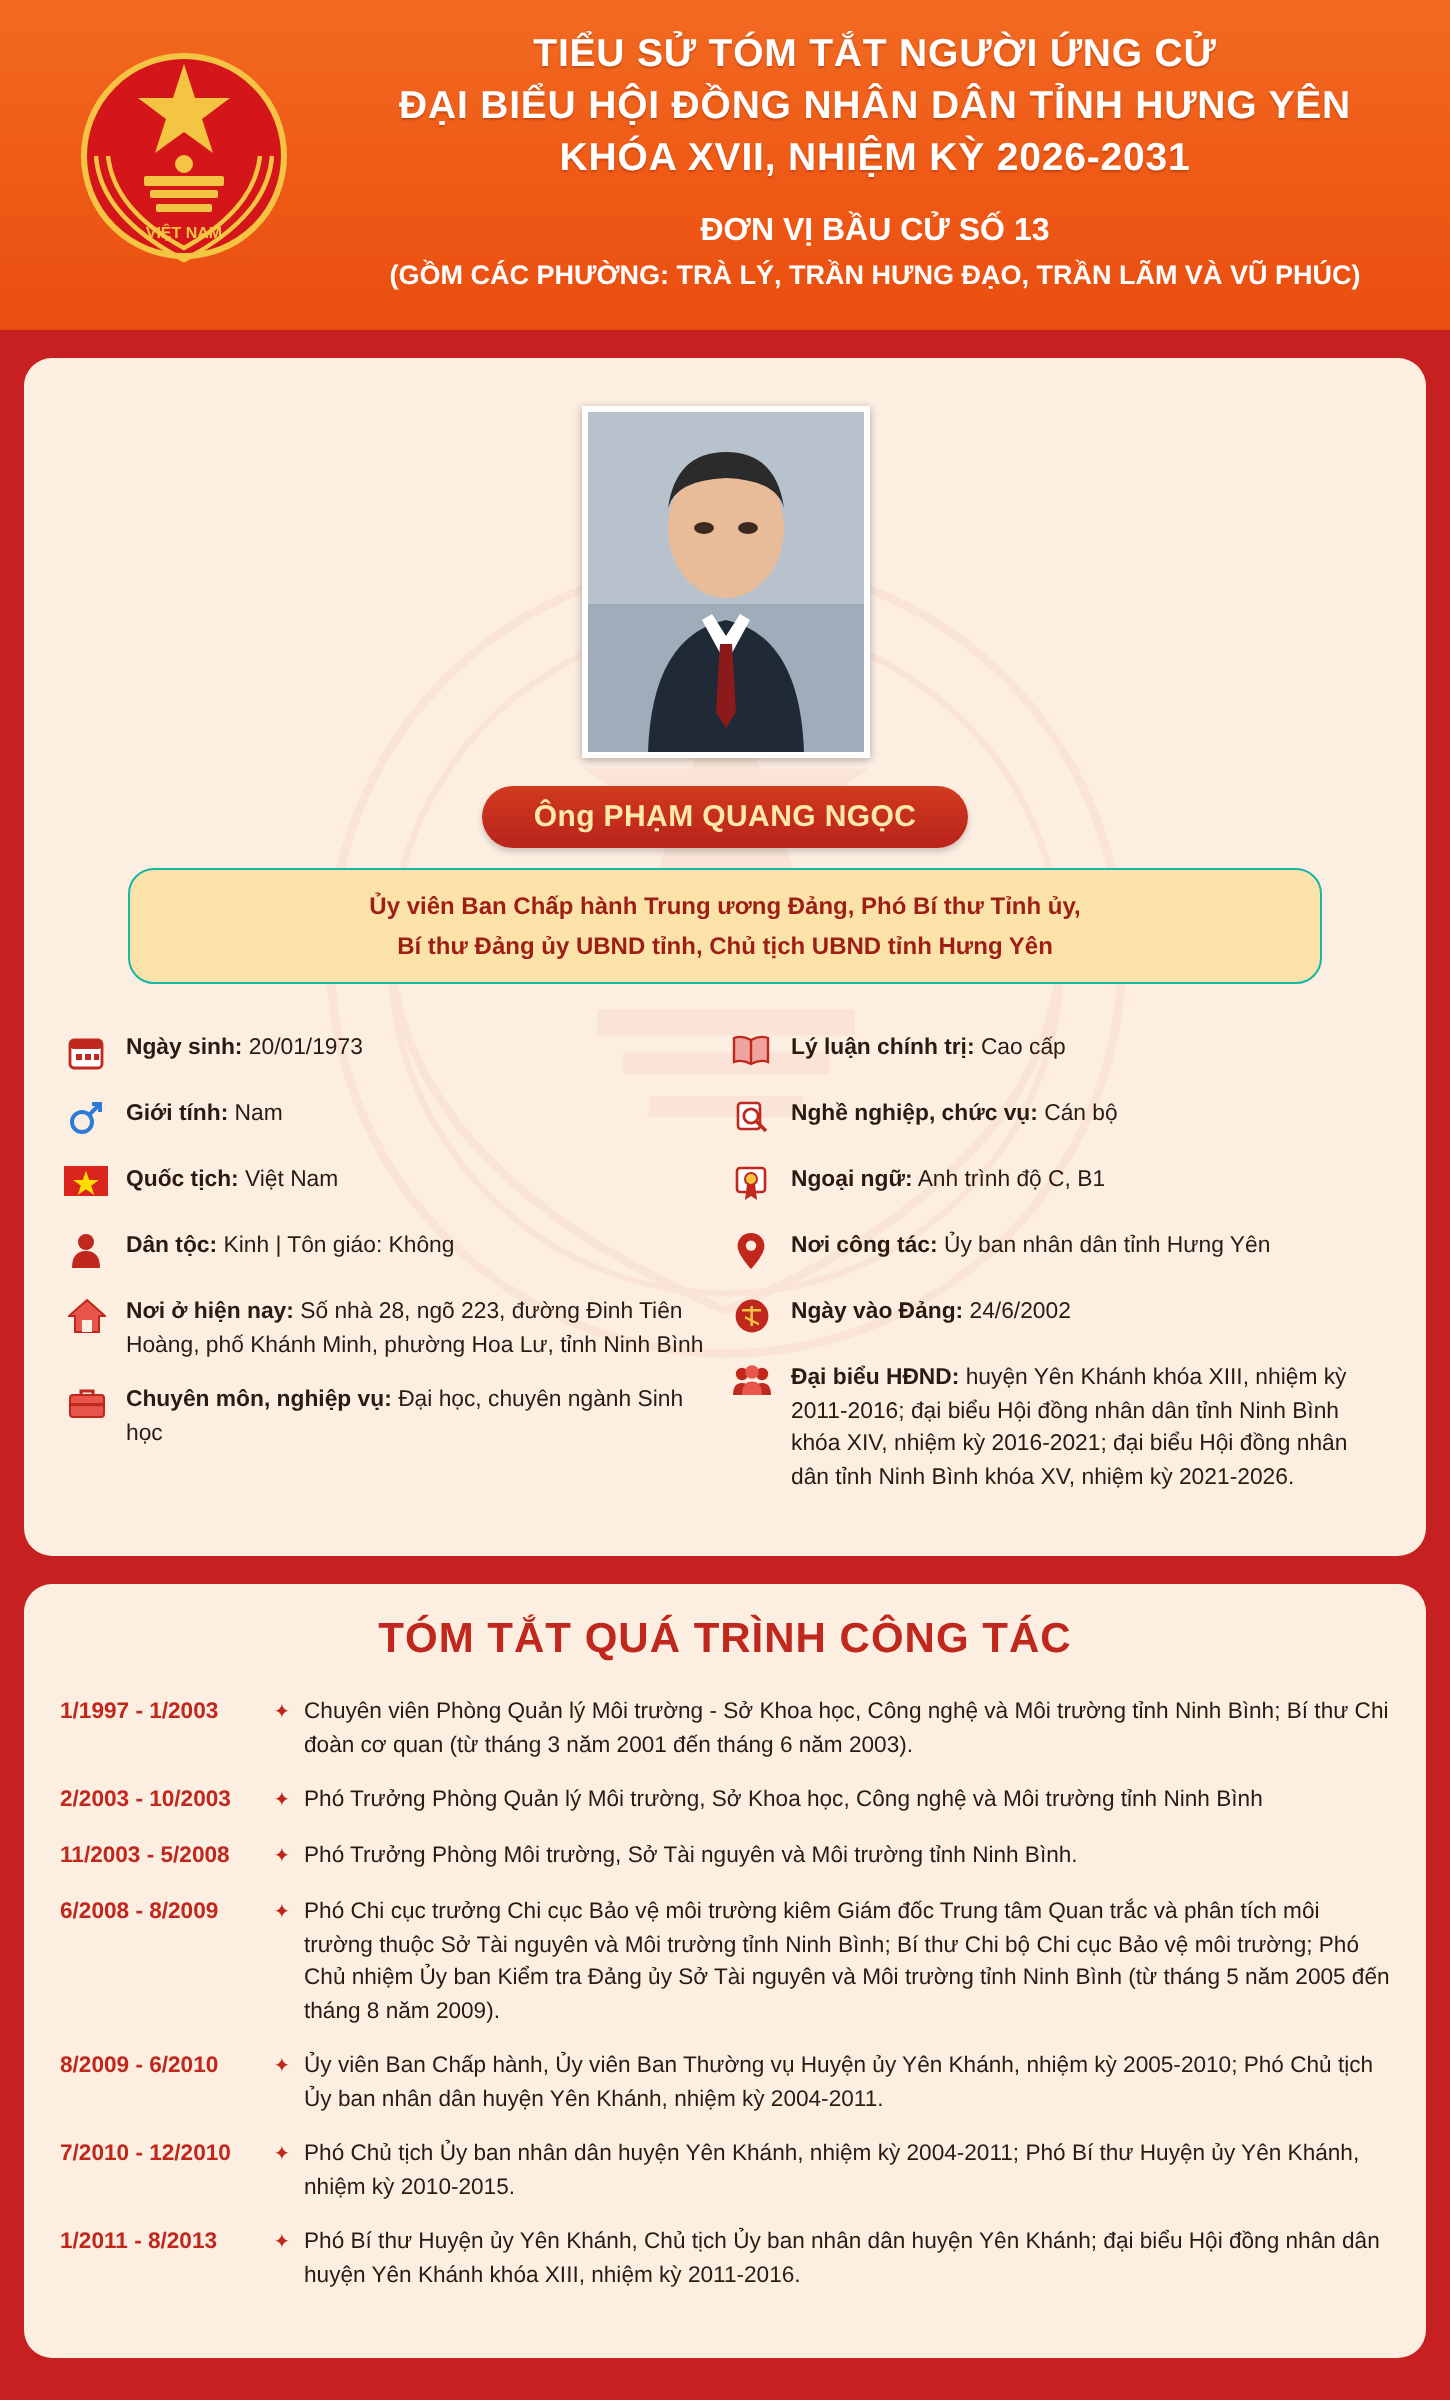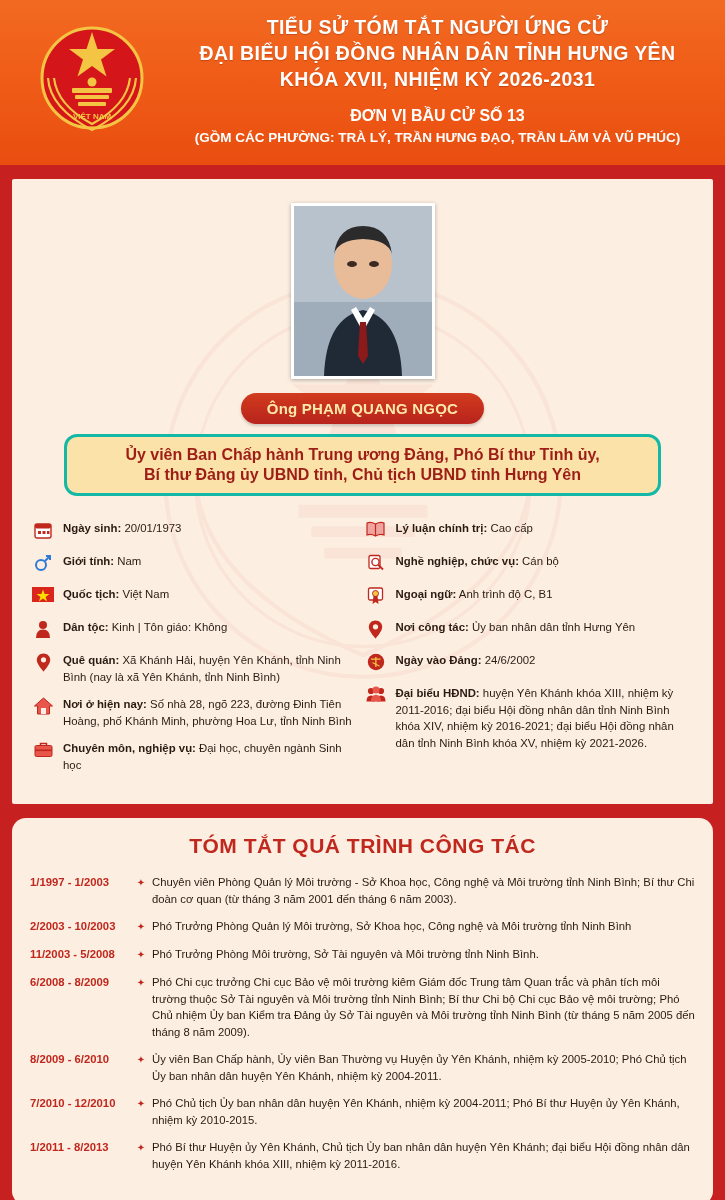--- a/index.html
+++ b/index.html
@@ -49,21 +49,21 @@
     line-height: 23px;
   }
   .h-sub2 {
     font-weight: bold;
     font-size: 13.5px;
     line-height: 21px;
   }
   
   .card {
     background: #fdeee2;
-    border-radius: 2px;
+    border-radius: 14px;
     margin: 14px 12px 0 12px;
     position: relative;
     overflow: hidden;
   }
   .watermark {
     position: absolute;
     left: 50%; top: 300px;
     transform: translate(-50%,-50%);
     width: 430px; height: 430px;
     opacity: .12;
@@ -92,26 +92,26 @@
     font-weight: bold;
     font-size: 15px;
     padding: 7px 26px;
     border-radius: 16px;
     box-shadow: 0 2px 3px rgba(0,0,0,.18);
     letter-spacing: .2px;
   }
   .title-box {
     margin: 10px 52px 0 52px;
     background: #fbe2a8;
-    border: 3px solid #14b8a6;
+    border: 1px solid #14b8a6;
     border-radius: 13px;
     padding: 8px 16px;
     color: #9d1d17;
     font-weight: bold;
-    font-size: 16px;
+    font-size: 12px;
     line-height: 20px;
     text-align: center;
   }
   
   .info {
     position: relative;
     display: flex;
     padding: 16px 28px 20px 18px;
     gap: 10px;
   }
@@ -290,29 +290,20 @@
         <div class="row">
           <span class="ic">
             <svg width="16" height="18" viewBox="0 0 16 18">
                 <circle cx="8" cy="5" r="4" fill="#c0271d"></circle>
                 <path d="M1 18 Q1 9.5 8 9.5 Q15 9.5 15 18 Z" fill="#c0271d"></path>
               </svg>
           </span>
           <span class="txt"><b>Dân tộc:</b> <span>Kinh | Tôn giáo: Không</span></span>
         </div>
 
-        <div class="row">
-          <span class="ic">
-            <svg width="15" height="19" viewBox="0 0 15 19">
-                <path d="M7.5 0.5 C3.6 0.5 .8 3.4 .8 7 C.8 11.5 7.5 18.5 7.5 18.5 C7.5 18.5 14.2 11.5 14.2 7 C14.2 3.4 11.4 .5 7.5 .5 Z" fill="#c0271d"></path>
-                <circle cx="7.5" cy="6.8" r="2.6" fill="#fdeee2"></circle>
-              </svg>
-          </span>
-          <span class="txt"><b>Quê quán:</b> <span>Xã Khánh Hải, huyện Yên Khánh, tỉnh Ninh Bình (nay là xã Yên Khánh, tỉnh Ninh Bình)</span></span>
-        </div>
 
         <div class="row">
           <span class="ic">
             <svg width="19" height="18" viewBox="0 0 19 18">
                 <path d="M9.5 1 L18.5 9 H15.5 V17 H3.5 V9 H0.5 Z" fill="#e8554a" stroke="#c0271d" stroke-width="1"></path>
                 <rect x="7" y="11" width="5" height="6" fill="#fdeee2"></rect>
               </svg>
           </span>
           <span class="txt"><b>Nơi ở hiện nay:</b> <span>Số nhà 28, ngõ 223, đường Đinh Tiên Hoàng, phố Khánh Minh, phường Hoa Lư, tỉnh Ninh Bình</span></span>
         </div>

